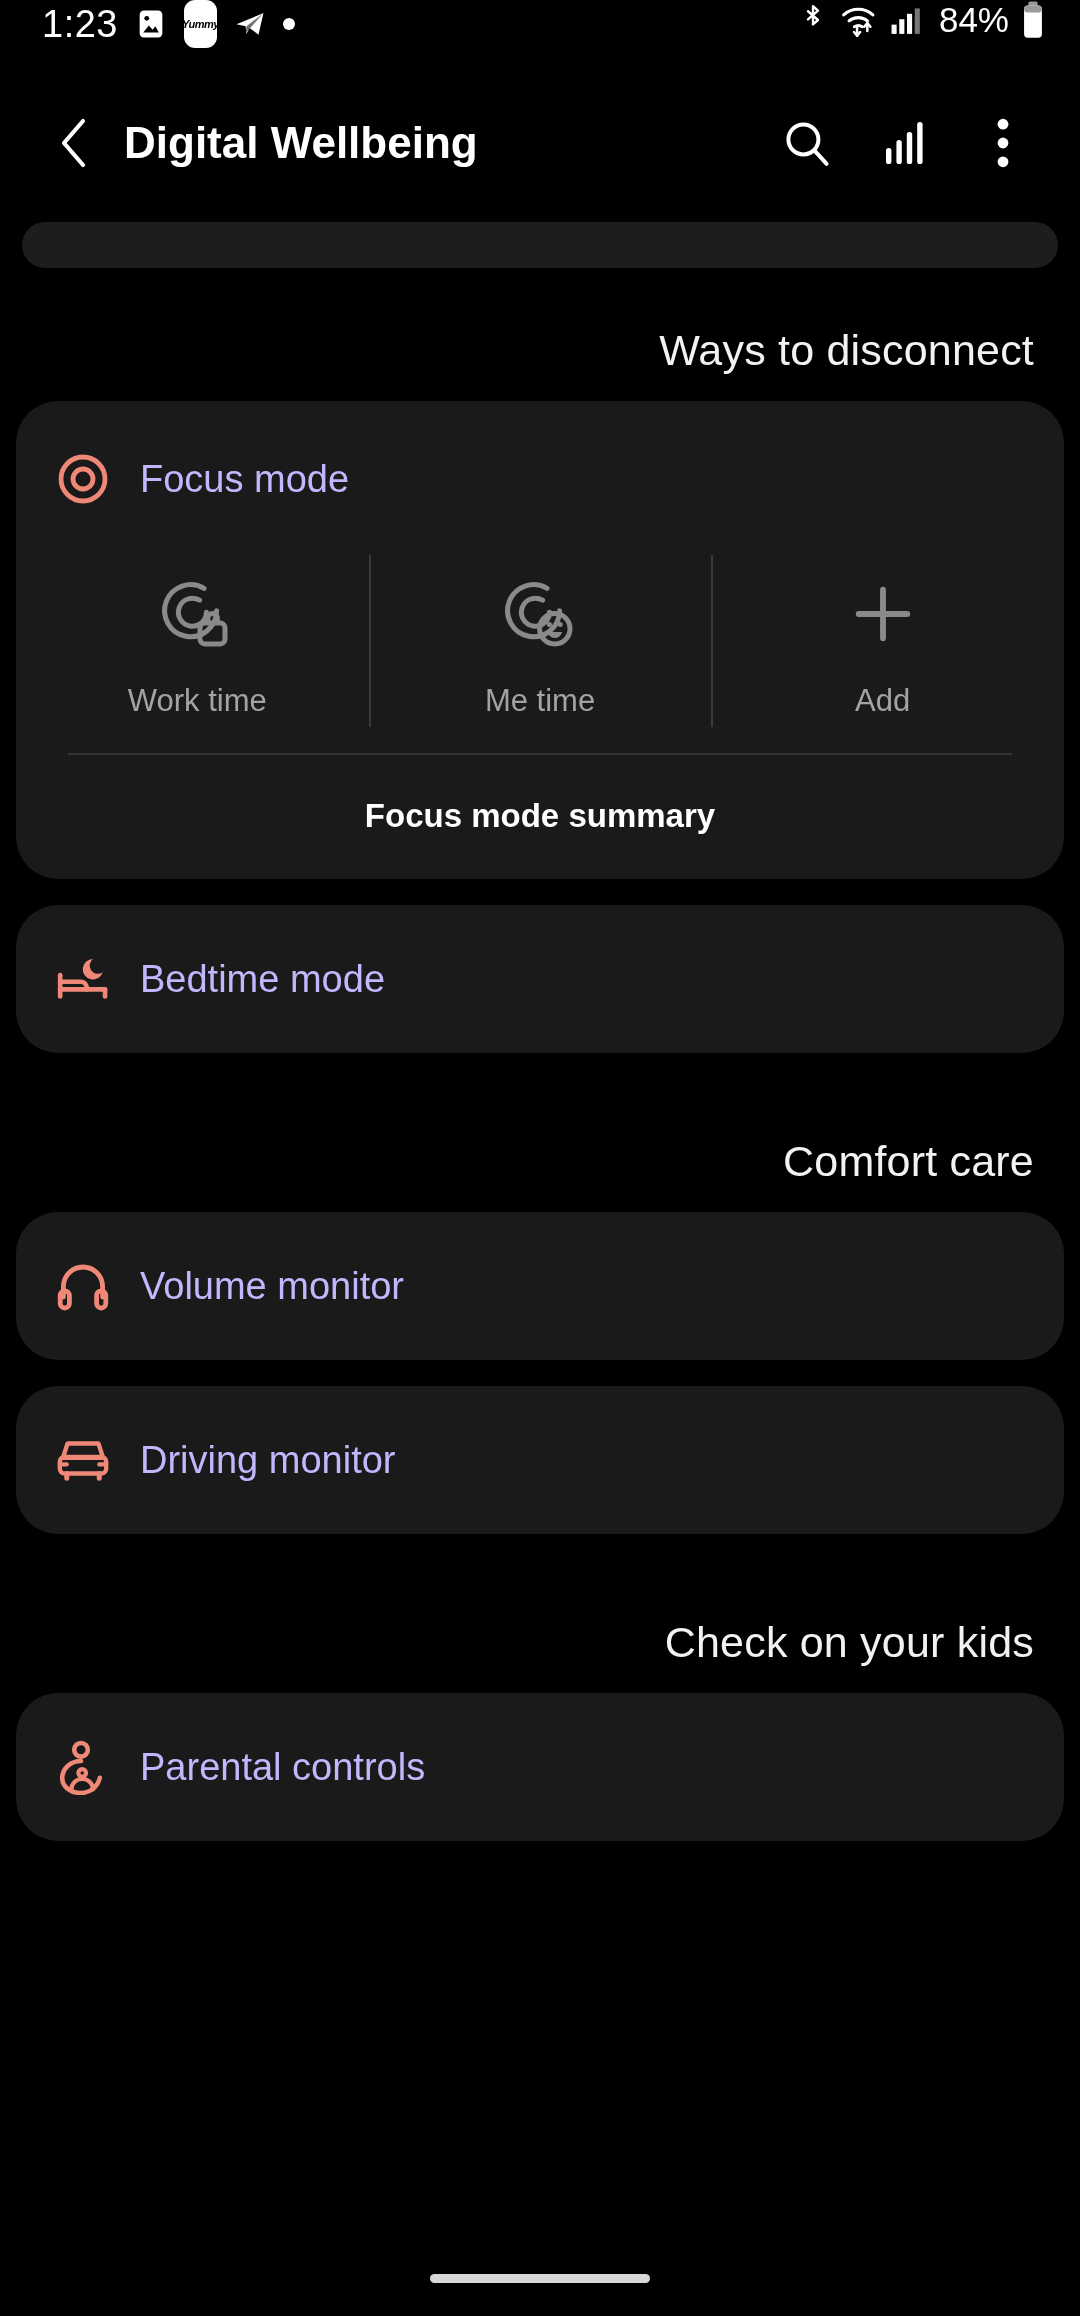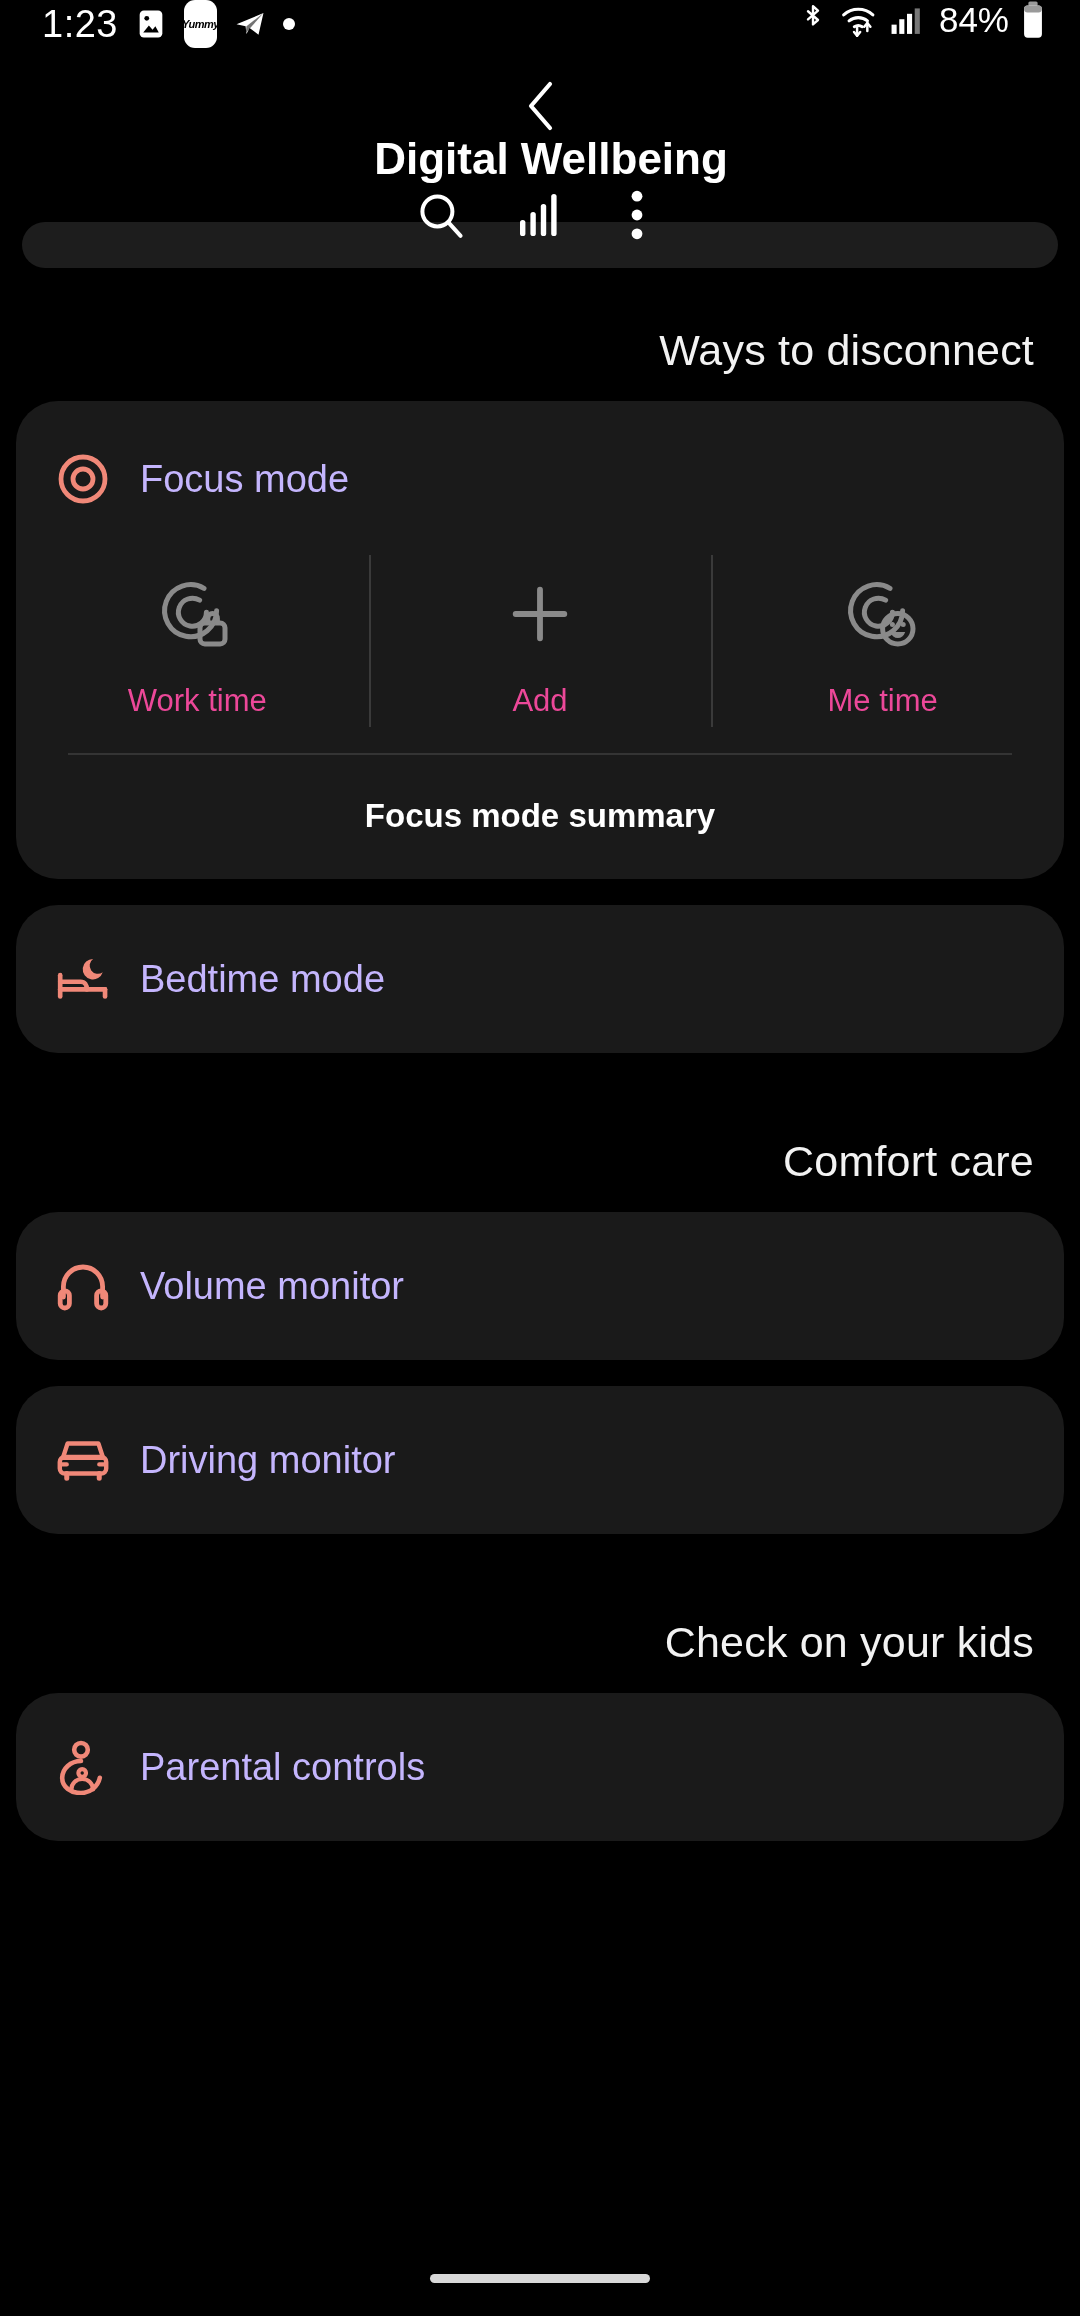--- a/index.html
+++ b/index.html
@@ -26,21 +26,21 @@
     width:33px; height:48px; background:#fff; border-radius:11px;
     display:flex; align-items:center; justify-content:center;
     font-size:11px; color:#000; font-style:italic; font-weight:700;
     letter-spacing:-.5px; overflow:hidden;
   }
   .dot-ico{ width:12px; height:12px; border-radius:50%; background:#fff; }
 
   
   .appbar{
     height:130px; display:flex; align-items:center;
-    padding:0 40px 0 44px; gap:0;flex-direction:column;
+    padding:0 40px 0 44px; gap:0;
   }
   .back-btn{ width:62px; height:62px; display:flex; align-items:center; justify-content:center; }
   .app-title{
     color:#fff; font-size:44px; font-weight:700;
     margin-left:18px; flex:1; white-space:nowrap;
   }
   .appbar-actions{ display:flex; align-items:center; gap:36px; margin-right:6px; }
   .act{ width:62px; height:62px; display:flex; align-items:center; justify-content:center; }
 
   
@@ -73,21 +73,21 @@
   .shortcut{
     flex:1; display:flex; flex-direction:column;
     align-items:center; justify-content:center;
     padding:30px 0 22px 0; position:relative;
   }
   .shortcut + .shortcut::before{
     content:""; position:absolute; left:0; top:14px; bottom:14px;
     width:2px; background:#3a3a3a;
   }
   .shortcut-ico{ height:86px; display:flex; align-items:center; justify-content:center; }
-  .shortcut-label{ color:#ec4899; font-size:31px; margin-top:26px; }
+  .shortcut-label{ color:#a3a3a3; font-size:31px; margin-top:26px; }
   .card-divider{ height:2px; background:#343434; margin:0 52px; }
   .focus-summary{
     text-align:center; color:#fff; font-size:33px; font-weight:700;
     padding:42px 0 44px 0;
   }
 
   
   .navbar{
     position:absolute; left:0; right:0; bottom:0; height:76px;
     display:flex; align-items:center; justify-content:center;
@@ -193,44 +193,44 @@
       <div class="shortcut">
         <span class="shortcut-ico">
           <svg width="80" height="80" viewBox="0 0 40 40">
             <path d="M23.5 7.2a13 13 0 1 0 6.3 11.2" fill="none" stroke="#8a8a8a" stroke-width="2.5" stroke-linecap="round"></path>
             <path d="M21.3 13.1a7 7 0 1 0 3.4 6" fill="none" stroke="#8a8a8a" stroke-width="2.5" stroke-linecap="round"></path>
             <rect x="21.5" y="24.5" width="12.5" height="10.5" rx="2.4" fill="none" stroke="#8a8a8a" stroke-width="2.5"></rect>
             <path d="M25.4 24.3v-2.1a2.4 2.4 0 0 1 4.8 0v2.1" fill="none" stroke="#8a8a8a" stroke-width="2.5" stroke-linecap="round"></path>
           </svg>
         </span>
         <span class="shortcut-label">Work time</span>
-      </div>
-
-      <div class="shortcut">
-        <span class="shortcut-ico">
-          <svg width="70" height="70" viewBox="0 0 36 36">
-            <path d="M18 5.5v25M5.5 18h25" fill="none" stroke="#8a8a8a" stroke-width="3" stroke-linecap="round"></path>
-          </svg>
-        </span>
-        <span class="shortcut-label">Add</span>
       </div>
 
       <div class="shortcut">
         <span class="shortcut-ico">
           <svg width="80" height="80" viewBox="0 0 40 40">
             <path d="M23.5 7.2a13 13 0 1 0 6.3 11.2" fill="none" stroke="#8a8a8a" stroke-width="2.5" stroke-linecap="round"></path>
             <path d="M21.3 13.1a7 7 0 1 0 3.4 6" fill="none" stroke="#8a8a8a" stroke-width="2.5" stroke-linecap="round"></path>
             <circle cx="27.4" cy="27.4" r="7.6" fill="none" stroke="#8a8a8a" stroke-width="2.5"></circle>
             <circle cx="24.7" cy="25.2" r="1.25" fill="#8a8a8a"></circle>
             <circle cx="30.1" cy="25.2" r="1.25" fill="#8a8a8a"></circle>
             <path d="M23.7 29c.7 2 2 3 3.7 3s3-1 3.7-3z" fill="#8a8a8a"></path>
           </svg>
         </span>
         <span class="shortcut-label">Me time</span>
       </div>
+
+      <div class="shortcut">
+        <span class="shortcut-ico">
+          <svg width="70" height="70" viewBox="0 0 36 36">
+            <path d="M18 5.5v25M5.5 18h25" fill="none" stroke="#8a8a8a" stroke-width="3" stroke-linecap="round"></path>
+          </svg>
+        </span>
+        <span class="shortcut-label">Add</span>
+      </div>
     </div>
 
     <div class="card-divider"></div>
     <div class="focus-summary">Focus mode summary</div>
   </div>
 
   <div class="card">
     <div class="row">
       <span class="row-ico">
         <svg width="58" height="58" viewBox="0 0 30 30">

